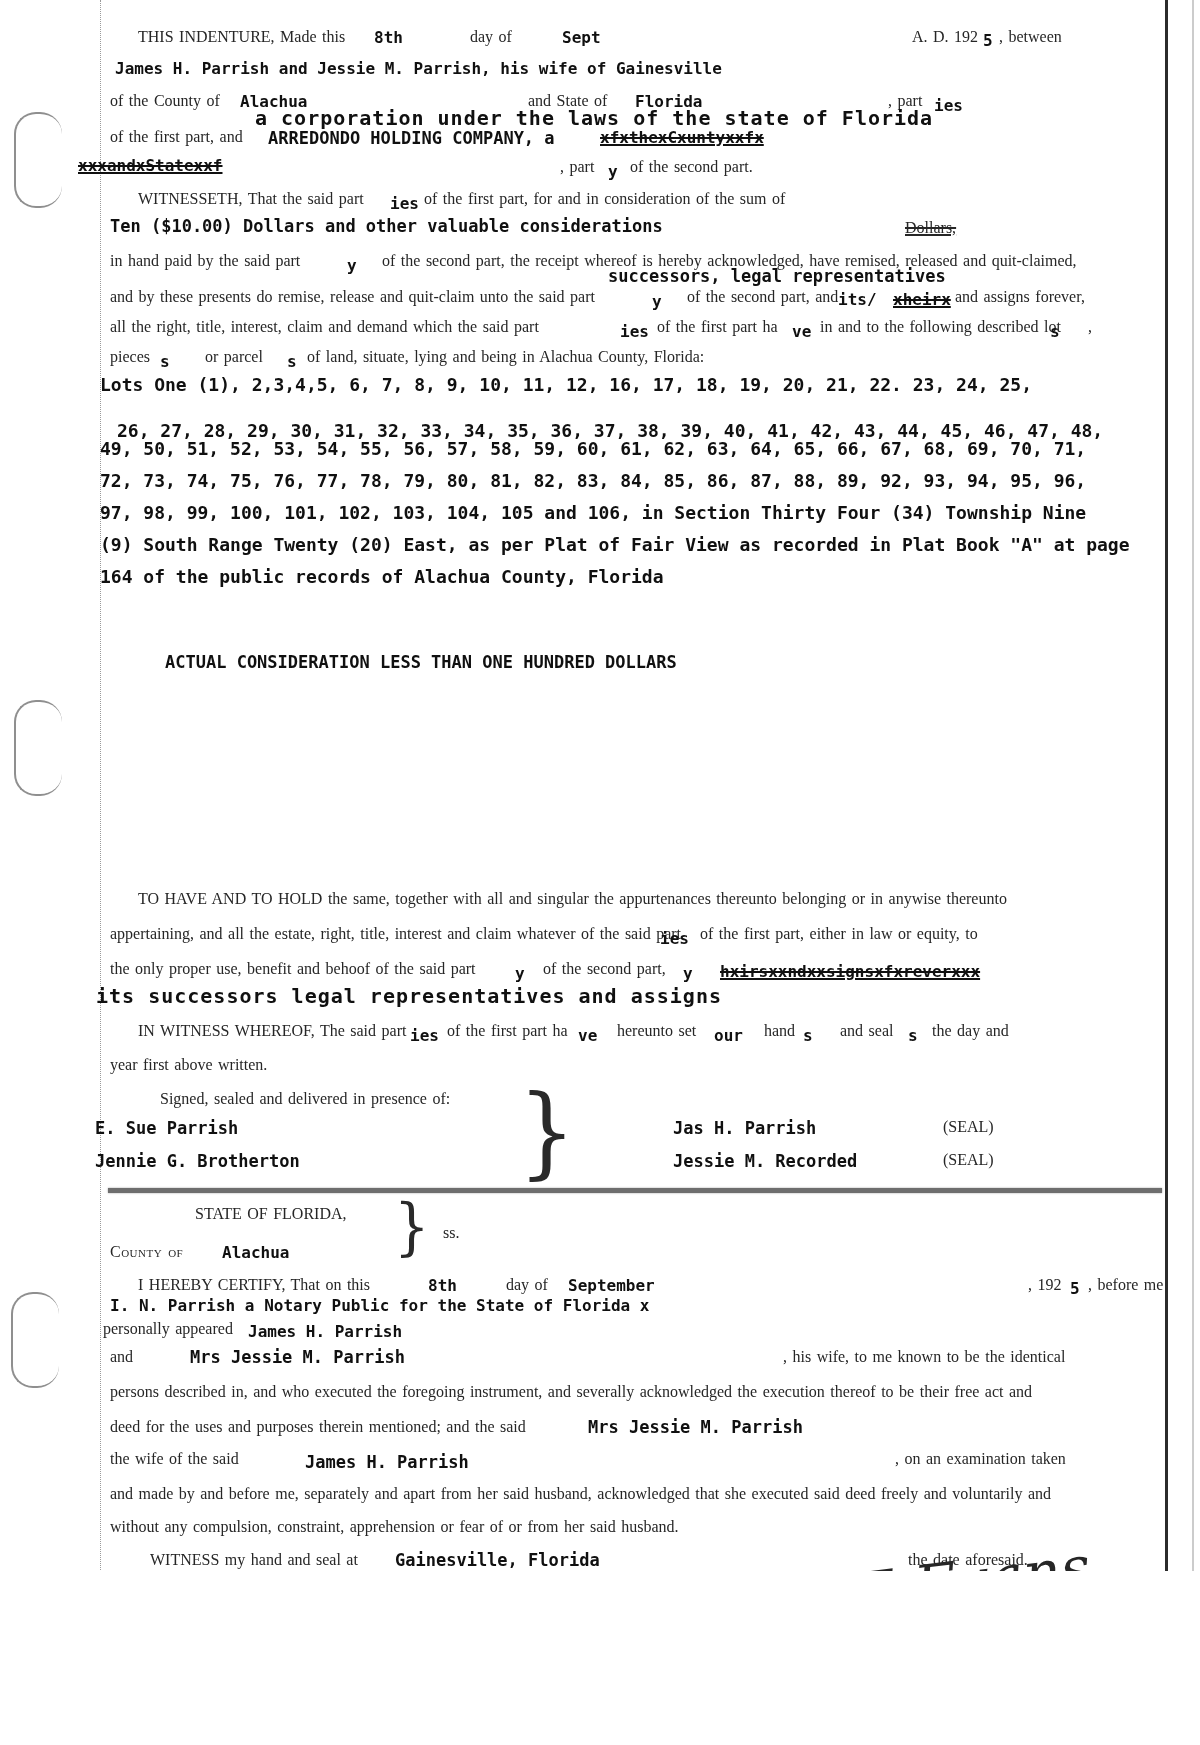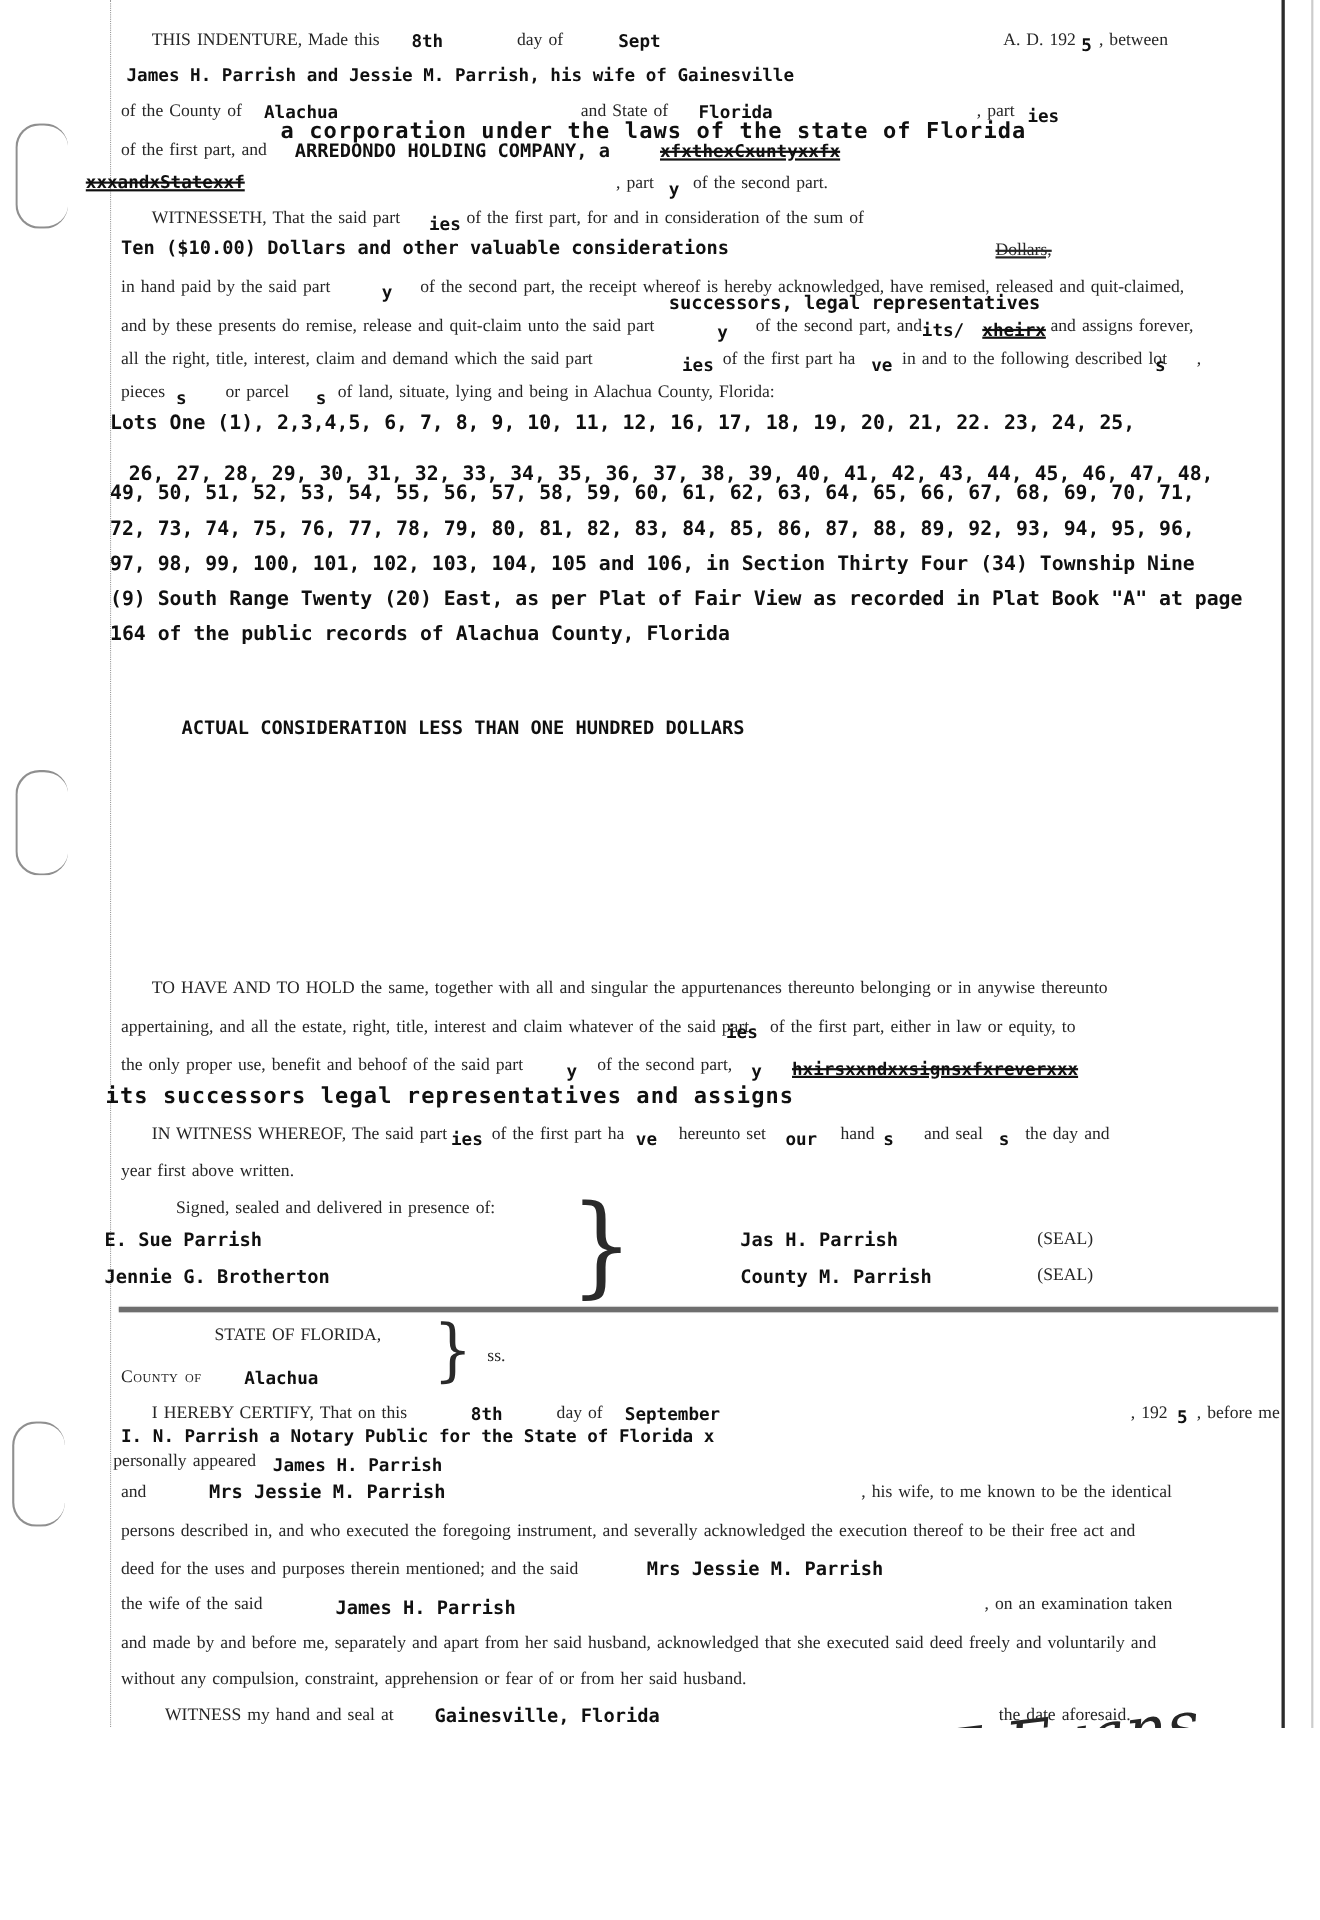--- a/index.html
+++ b/index.html
@@ -151,21 +151,21 @@
   <span class="frag type" style="left:908px;top:1026px;">s</span>
   <span class="frag print" style="left:932px;top:1022px;">the day and</span>
   <span class="frag print" style="left:110px;top:1056px;">year first above written.</span>
   <span class="frag print" style="left:160px;top:1090px;">Signed, sealed and delivered in presence of:</span>
 
   <span class="frag brace" style="left:515px;top:1082px;font-size:100px;">}</span>
   <span class="frag type type-md" style="left:95px;top:1118px;">E. Sue Parrish</span>
   <span class="frag type type-md" style="left:95px;top:1151px;">Jennie G. Brotherton</span>
   <span class="frag type type-md" style="left:673px;top:1118px;">Jas H. Parrish</span>
   <span class="frag print" style="left:943px;top:1118px;">(SEAL)</span>
-  <span class="frag type type-md" style="left:673px;top:1151px;">County M. Parrish</span>
+  <span class="frag type type-md" style="left:673px;top:1151px;">Jessie M. Recorded</span>
   <span class="frag print" style="left:943px;top:1151px;">(SEAL)</span>
 
   <div class="divider" style="left:108px;top:1188px;width:1054px;height:5px;"></div>
 
   <span class="frag print" style="left:195px;top:1205px;">STATE OF FLORIDA,</span>
   <span class="frag brace" style="left:392px;top:1196px;font-size:62px;">}</span>
   <span class="frag print" style="left:443px;top:1224px;">ss.</span>
   <span class="frag print print-sc" style="left:110px;top:1243px;">County of</span>
   <span class="frag type" style="left:222px;top:1243px;">Alachua</span>
 

